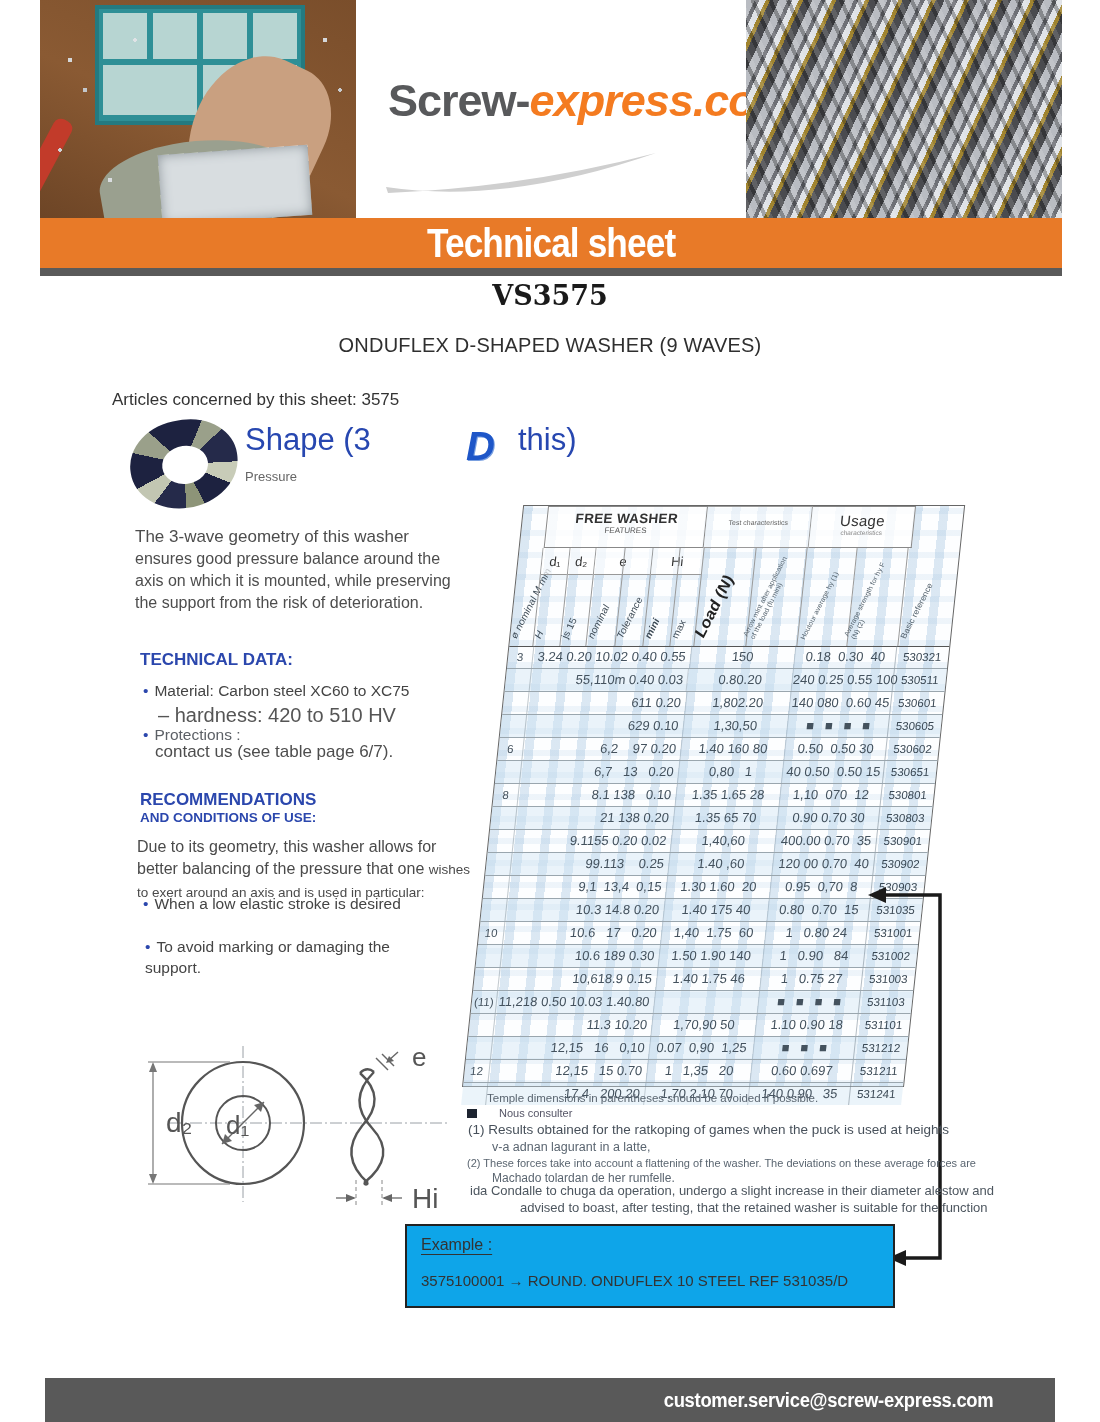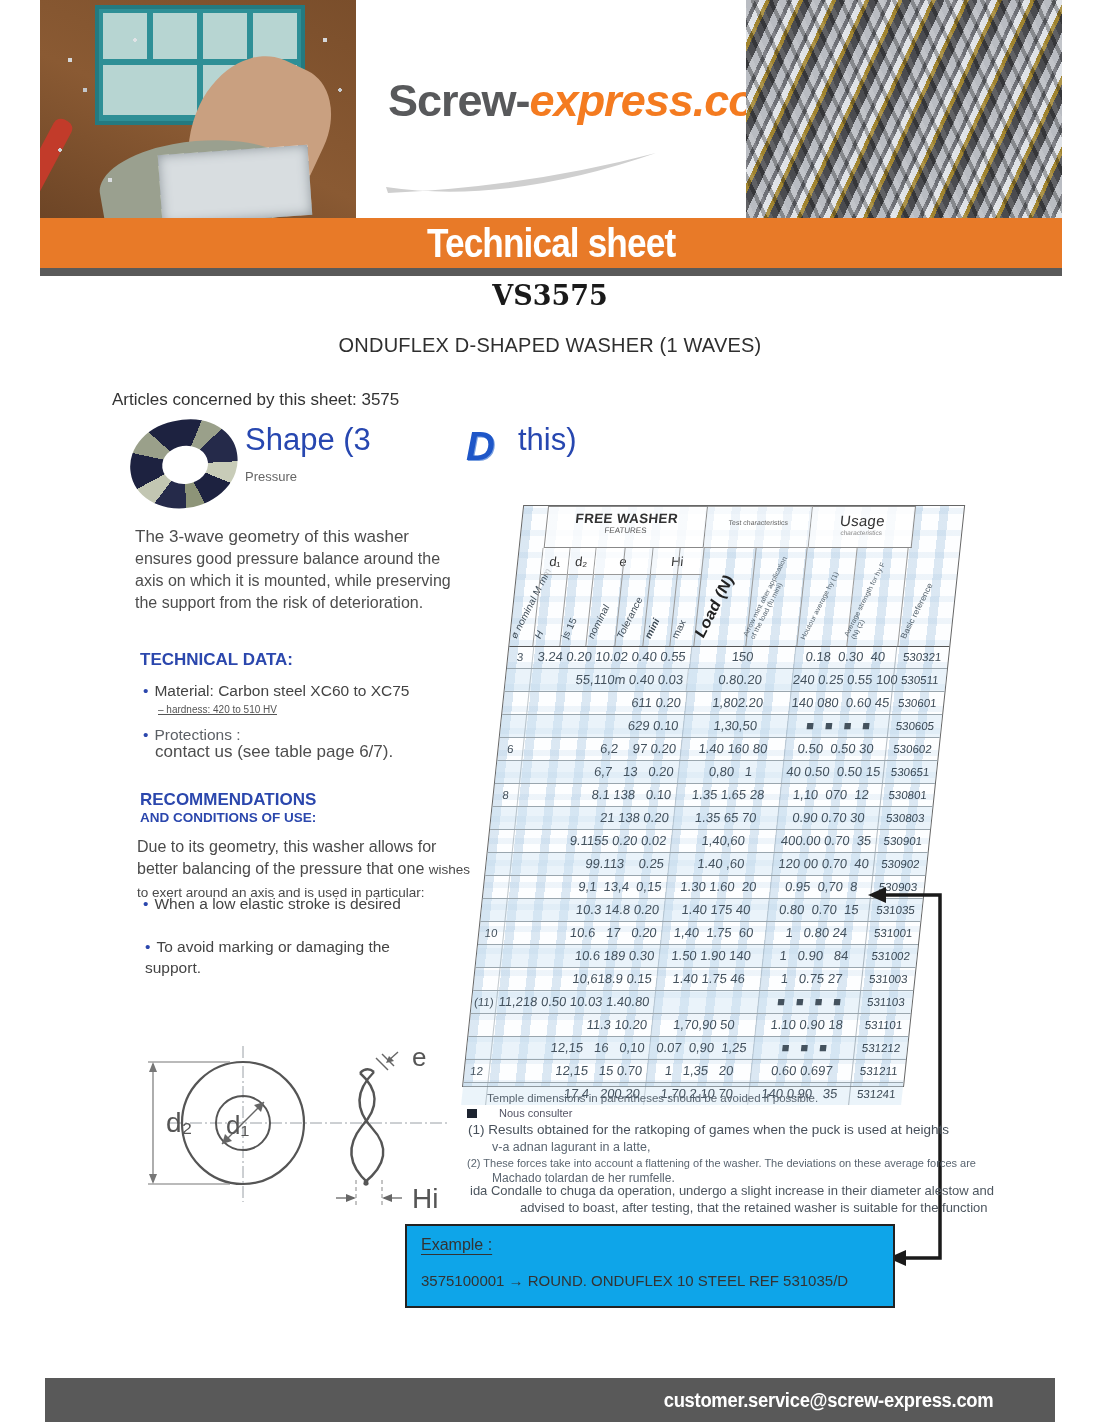--- a/index.html
+++ b/index.html
@@ -64,21 +64,21 @@
   .pressure{left:245px;top:469px;font-size:13px;color:#666;}
 
   
   .intro{left:135px;top:526px;width:330px;font-size:16px;line-height:22px;color:#4d4d4d;}
   .intro b{font-weight:normal;font-size:17px;}
   .sec-head{color:#2b47ad;font-weight:bold;font-size:17px;}
   .tech-head{left:140px;top:650px;}
   .bullet{position:absolute;color:#444;font-size:15.5px;}
   .b-dot{color:#2b47ad;margin-right:6px;}
   .tech-b1{left:143px;top:682px;}
-  .tech-b1b{left:158px;top:704px;font-size:10px;color:#555;text-decoration:underline;}
+  .tech-b1b{left:158px;top:704px;font-size:20px;color:#555;}
   .tech-b2{left:143px;top:726px;color:#5c6066;}
   .tech-b2b{left:155px;top:742px;font-size:17px;color:#4d4d4d;}
   .reco-head1{left:140px;top:790px;}
   .reco-head2{left:140px;top:810px;font-size:13.5px;}
   .reco-para{left:137px;top:836px;width:340px;font-size:16px;line-height:22px;color:#4a4a4a;}
   .reco-para .small{font-size:13.5px;}
   .reco-b1{left:143px;top:895px;}
   .reco-b2{left:145px;top:936px;width:300px;line-height:21px;}
 
   
@@ -180,21 +180,21 @@
   <div class="abs photo-right">
     <div class="pr-overlay"></div>
   </div>
 
   <div class="abs banner">
     <div class="banner-text">Technical sheet</div>
   </div>
   <div class="abs banner-under"></div>
 
   <div class="abs vsref">VS3575</div>
-  <div class="abs product">ONDUFLEX D-SHAPED WASHER (1 WAVES)</div>
+  <div class="abs product">ONDUFLEX D-SHAPED WASHER (9 WAVES)</div>
   <div class="abs articles">Articles concerned by this sheet: 3575</div>
 
   <div class="abs washer-img">
       <div class="washer-hole"></div>
     </div>
   <div class="abs shape-line">Shape (3</div>
   <div class="abs shape-d">D</div>
   <div class="abs shape-post">this)</div>
   <div class="abs pressure">Pressure</div>
 

